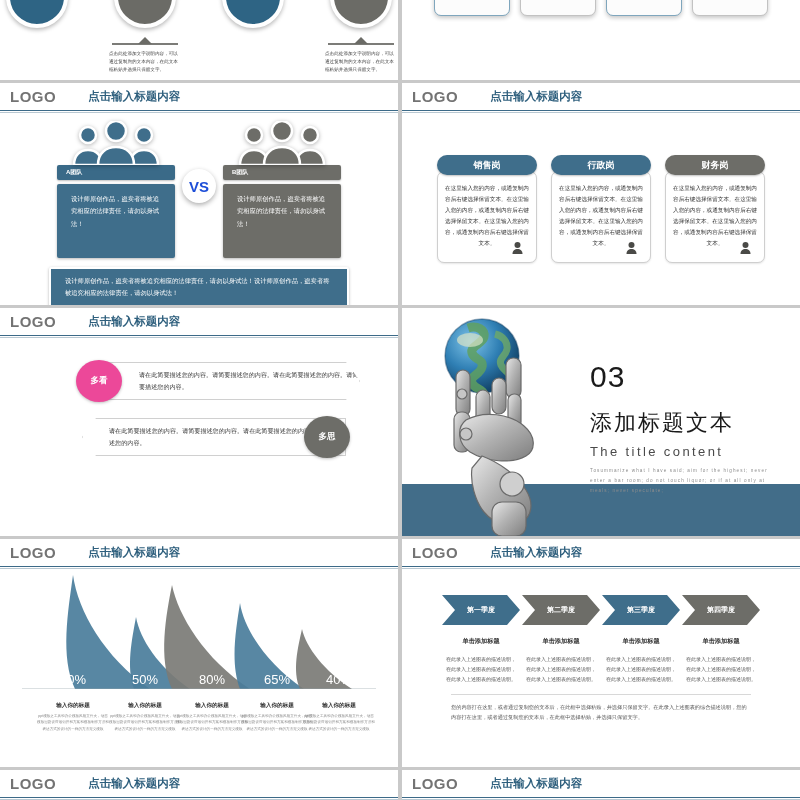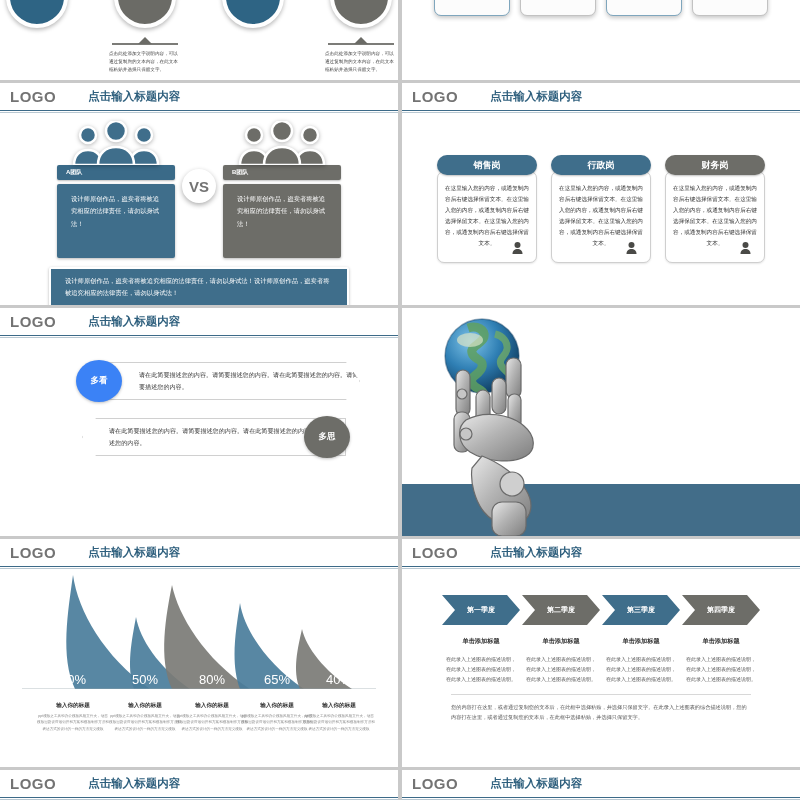--- a/index.html
+++ b/index.html
@@ -91,21 +91,21 @@
     margin-top:4px; height:74px; border-radius:2px;
     color:#fff; font-size:6.3px; line-height:1.95; padding:9px 14px 0;
     box-shadow:0 1px 3px rgba(0,0,0,.28);
   }
   .team .box.b { background:#3f6e8b; }
   .team .box.g { background:#6d6d68; }
   .vsbadge {
     width:34px;height:34px;border-radius:50%;background:#fff;
     border:3px solid #fff; box-shadow:0 2px 5px rgba(0,0,0,.32);
     display:flex;align-items:center;justify-content:center;
-    color:#737373;font-size:15px;font-weight:bold;
+    color:#1d4ed8;font-size:15px;font-weight:bold;
     margin:48px 7px 0; flex:none;
   }
   .bluebanner {
     margin:9px auto 0; width:300px; background:#3f6e8b; color:#fff;
     border:2px solid #fff; box-shadow:0 1px 3px rgba(0,0,0,.3);
     font-size:6.3px; line-height:1.95; padding:6px 14px; border-radius:2px;
   }
 
   
   .posts { display:flex; justify-content:center; gap:14px; padding-top:42px; }
@@ -128,21 +128,21 @@
 
   
   .rows { padding-top:18px; }
   .row { position:relative; height:50px; margin-bottom:6px; }
   .row .bubble {
     position:absolute; top:4px; width:46px; height:42px; border-radius:50%;
     color:#fff; font-size:8.5px; font-weight:bold;
     display:flex; align-items:center; justify-content:center; z-index:3;
     box-shadow:0 1px 3px rgba(0,0,0,.25);
   }
-  .row .bubble.b { background:#3b82f6;font-family:Liberation Mono, monospace; }
+  .row .bubble.b { background:#ec4899;font-family:Liberation Mono, monospace; }
   .row .bubble.g { background:#6d6d68;text-align:right; }
   .row .bubble.l { left:76px; }
   .row .bubble.r { right:48px; }
   .row .chev {
     position:absolute; top:6px; height:38px; border:1px solid #d0d0d0;
     background:#fff; display:flex; align-items:center;
     font-size:6.1px; line-height:2.0; color:#333;
   }
   .row .chev.lft {
     left:96px; right:38px; padding-left:42px;
@@ -385,20 +385,26 @@
             <path d="M46 104c18-10 44-6 58 6 12 10 12 24 2 30-14 8-40 6-56-4-12-8-14-24-4-32z" fill="url(#mt)"></path>
 
             <path d="M62 140c16 6 34 18 44 34 8 13 6 26-4 32-12 7-28 2-38-10-9-11-14-30-12-44z" fill="url(#mt)"></path>
             <rect x="72" y="186" width="34" height="34" rx="10" fill="url(#mt)"></rect>
             <circle cx="92" cy="168" r="12" fill="#cfcfcf"></circle>
             <circle cx="46" cy="118" r="6" fill="#c6c6c6"></circle>
             <circle cx="42" cy="78" r="5" fill="#c6c6c6"></circle>
           </g>
         </svg>
       </div>
+      <div class="txt">
+        <div class="n03">03</div>
+        <div class="zh">添加标题文本</div>
+        <div class="en">The title content</div>
+        <div class="sub">Tosummarize what I have said; aim for the highest; never enter a bar room; do not touch liquor; or if at all only at meals; never speculate;</div>
+      </div>
     </div>
   </div>
 
   <div class="slide">
     <div class="hdr">
       <span class="logo">LOGO</span>
       <span class="ttl">点击输入标题内容</span>
     </div>
     <div class="body">
       <div class="spikes">

